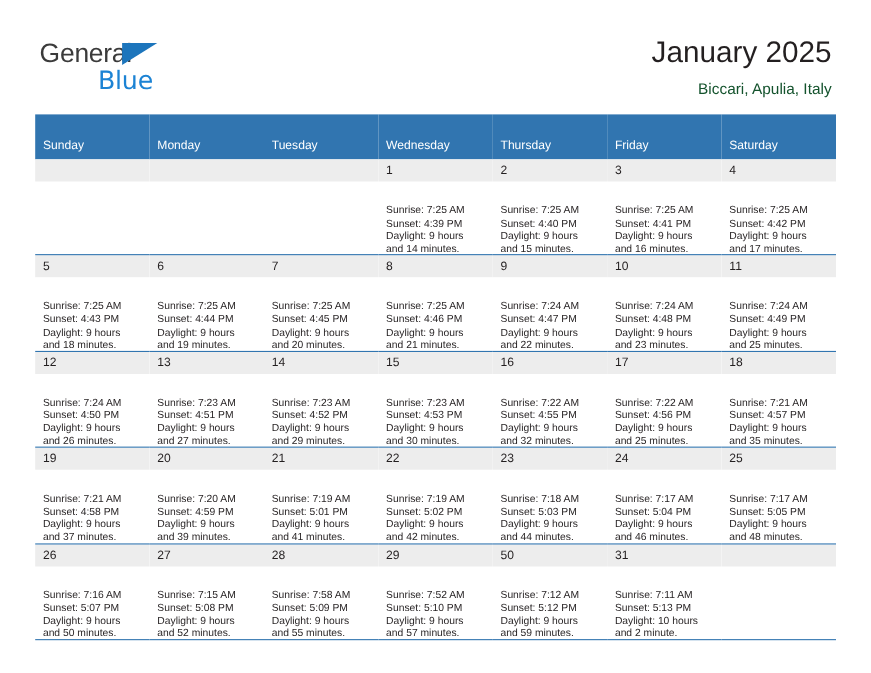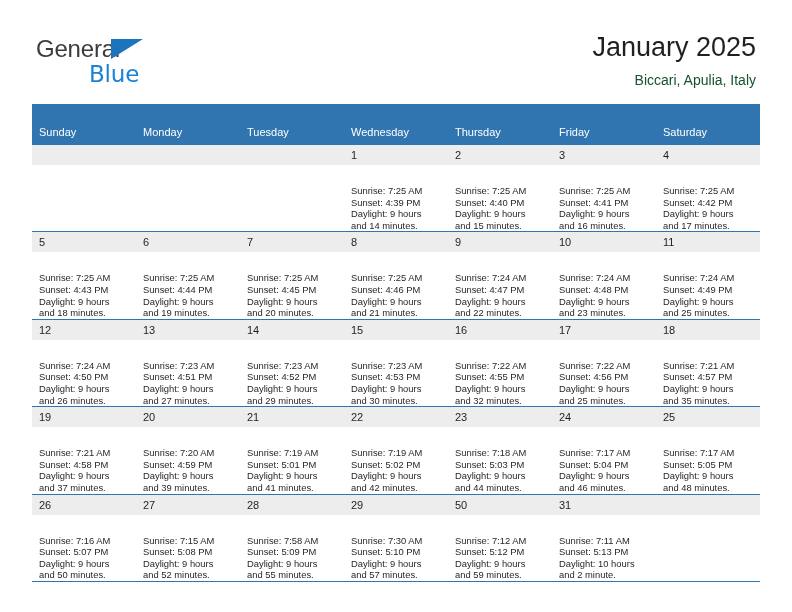--- a/index.html
+++ b/index.html
@@ -442,21 +442,21 @@
             <div class="events">
               <div>Sunrise: 7:58 AM</div>
               <div>Sunset: 5:09 PM</div>
               <div>Daylight: 9 hours</div>
               <div>and 55 minutes.</div>
             </div>
           </td>
           <td>
             <div class="daynum">29</div>
             <div class="events">
-              <div>Sunrise: 7:30 AM</div>
+              <div>Sunrise: 7:52 AM</div>
               <div>Sunset: 5:10 PM</div>
               <div>Daylight: 9 hours</div>
               <div>and 57 minutes.</div>
             </div>
           </td>
           <td>
             <div class="daynum">50</div>
             <div class="events">
               <div>Sunrise: 7:12 AM</div>
               <div>Sunset: 5:12 PM</div>

